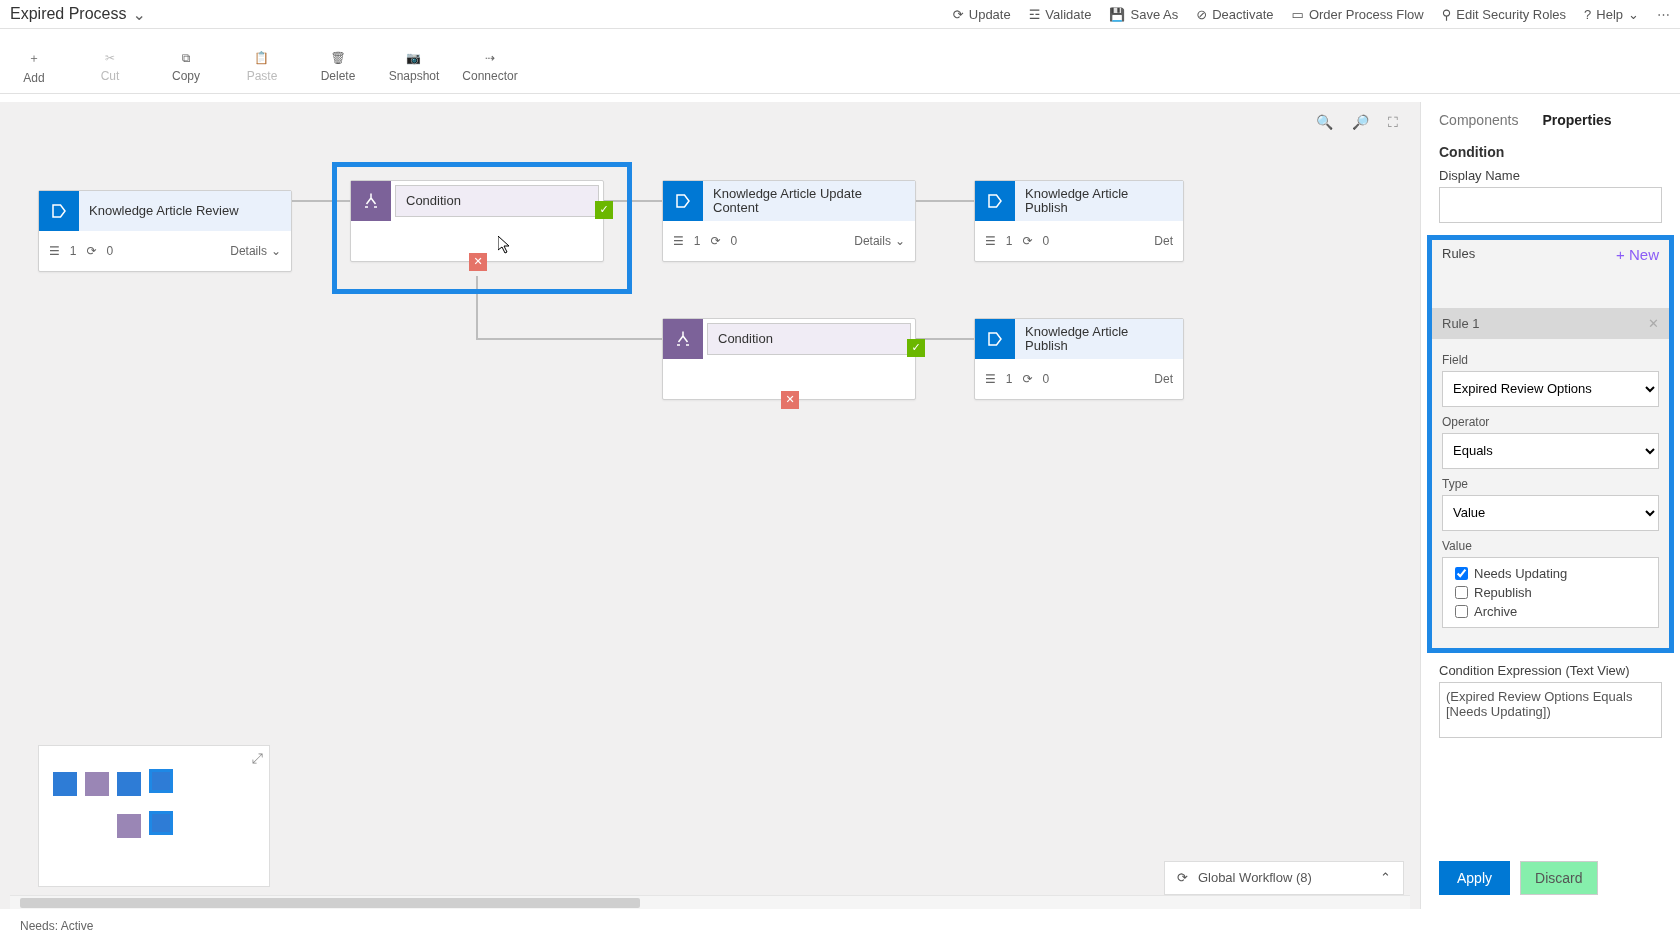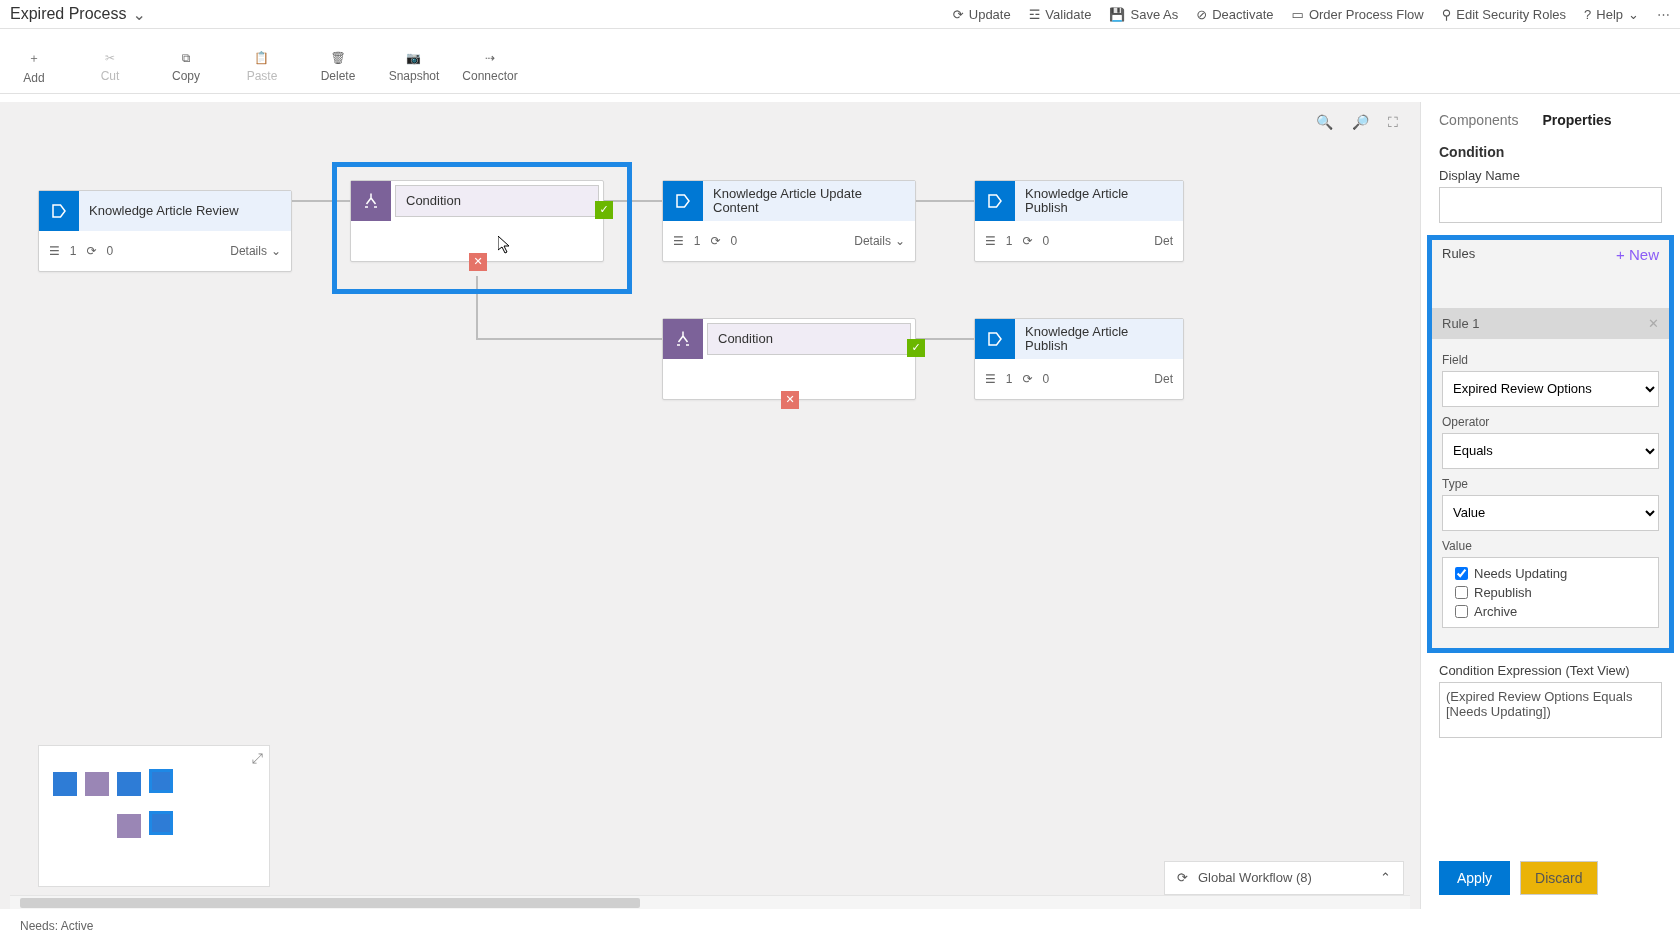--- a/index.html
+++ b/index.html
@@ -78,21 +78,21 @@
 .rule-body { padding: 6px 10px; }
 .rlabel { font-size:12px; color:#555; margin: 8px 0 4px; }
 .valbox { background:#fff; border:1px solid #ccc; padding:6px 8px; }
 .valbox label { display:flex; gap:6px; align-items:center; font-size:13px; color:#444; padding:2px 4px; }
 
 .exprbox { margin: 10px 18px 0; }
 .exprta { width:100%; height:56px; border:1px solid #ccc; padding:6px; font-size:13px; color:#555; resize:none; }
 
 .sp-buttons { margin-top:auto; padding:14px 18px; display:flex; gap:10px; }
 .btn-apply { background:#0078d4; color:#fff; border:none; padding:8px 18px; font-size:14px; cursor:pointer; }
-.btn-discard { background:#eab308; border:1px solid #ccc; padding:8px 14px; font-size:14px; color:#555; cursor:pointer; }
+.btn-discard { background:#86efac; border:1px solid #ccc; padding:8px 14px; font-size:14px; color:#555; cursor:pointer; }
 
 .statusbar { height:20px; padding:0 20px; font-size:12px; color:#666; display:flex; align-items:center; }
 
 html, body { height: 100%; }
 .app { height: 100%; display: flex; flex-direction: column; gap: 8px; }
 
 
 .cursor { position:absolute; width:12px; height:18px; pointer-events:none; }
 </style>
 </head>

